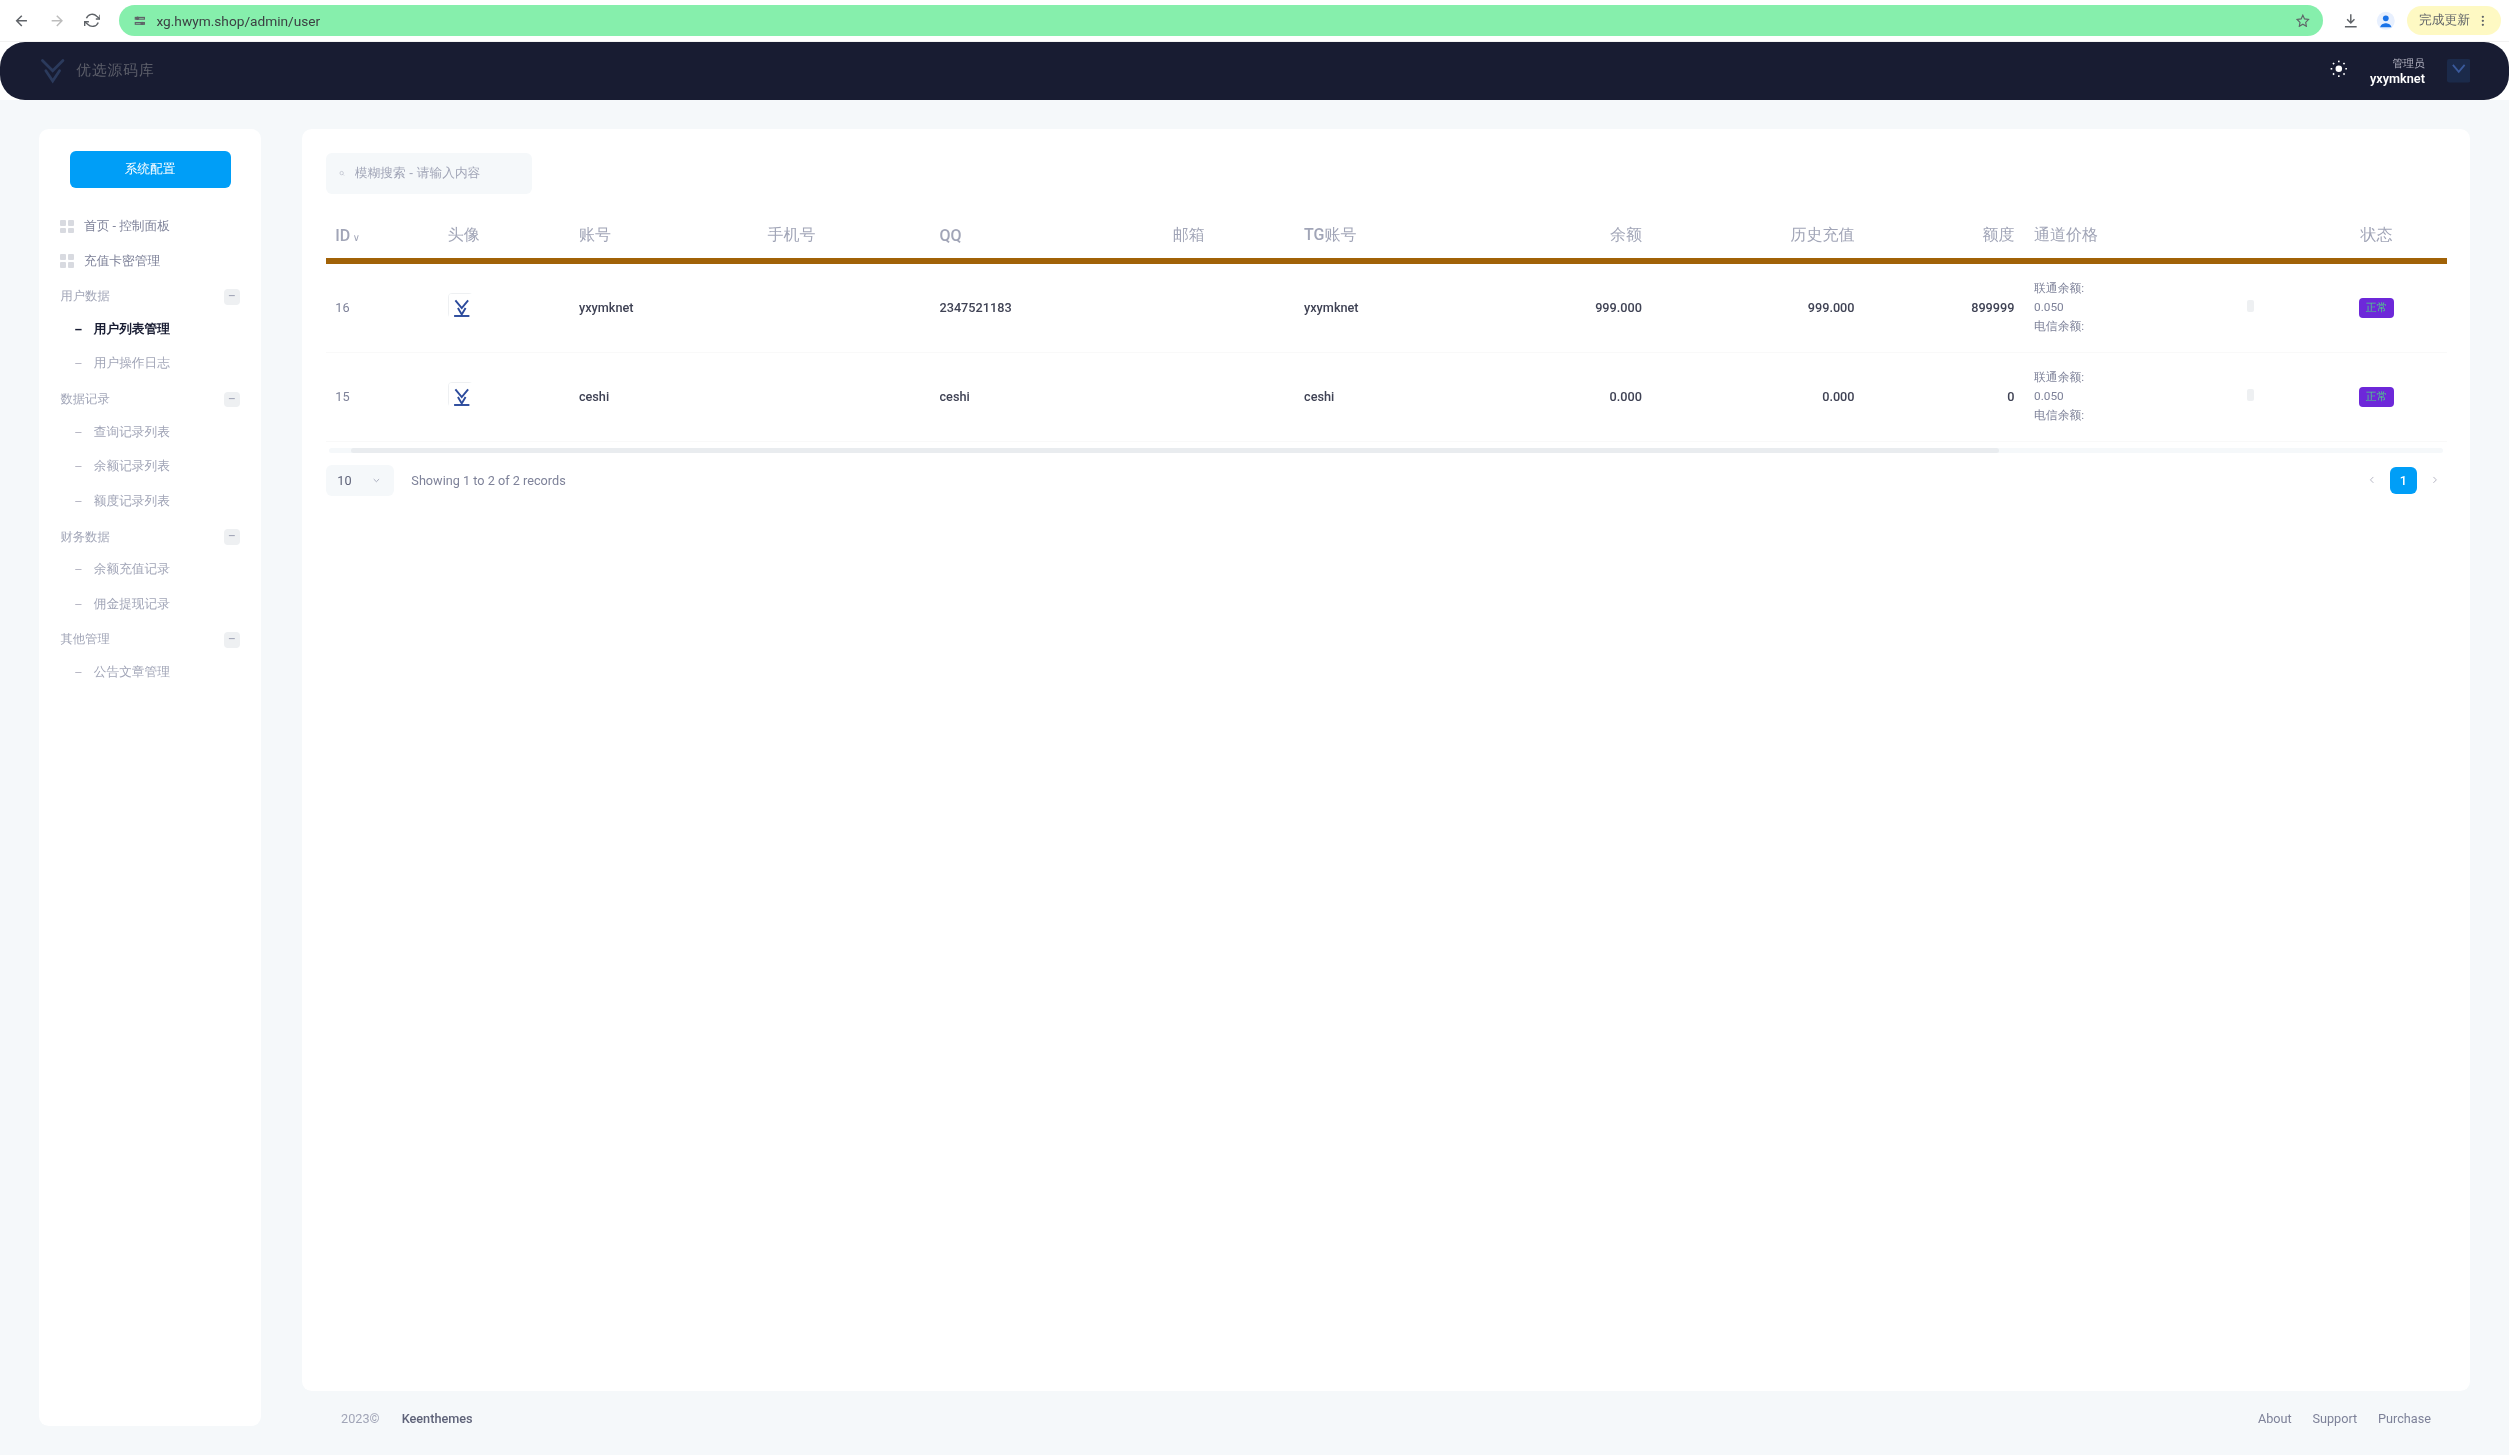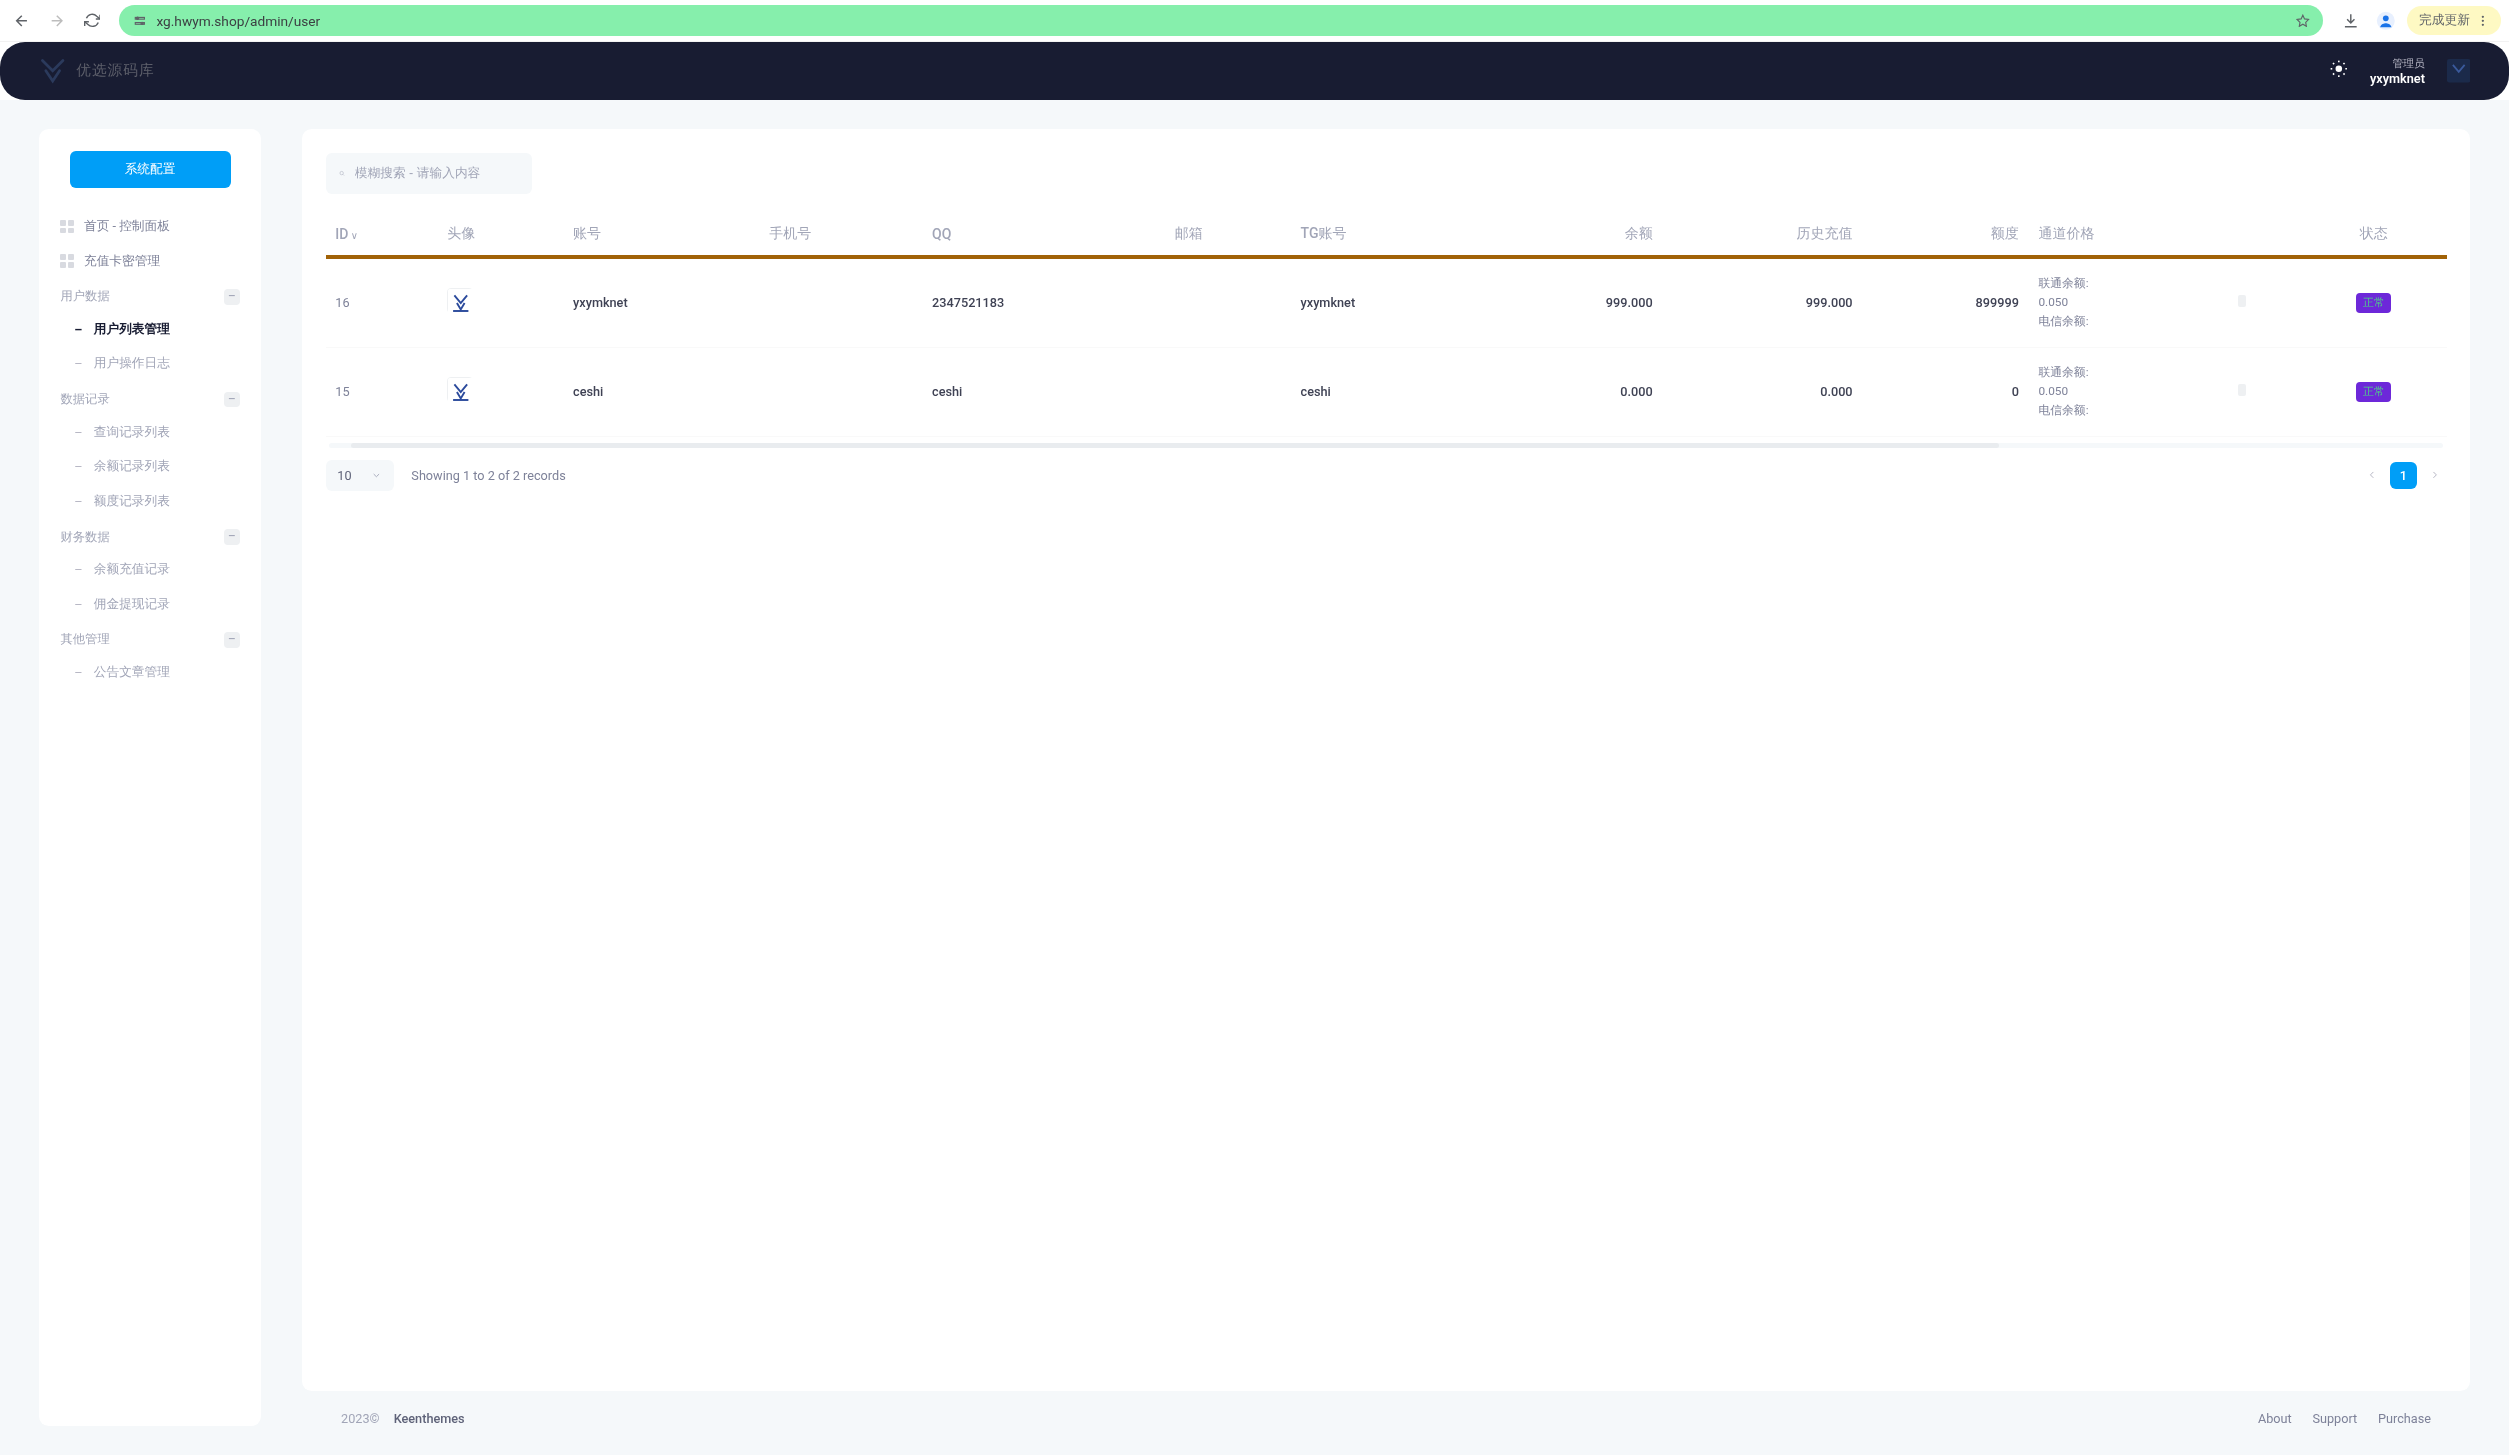--- a/index.html
+++ b/index.html
@@ -44,21 +44,21 @@
     .sub-item.active::before { color:#181c32; font-weight:bold; }
     
     
     .content { flex: 1; background: #fff; border-radius: 9.8px; padding: 23.5px; }
     .search-bar { display: flex; align-items: center; background: #f5f8fa; border-radius: 5.9px; height: 41px; padding: 0 13.7px; width: 206px; gap: 9.8px; }
     .search-bar input { border: none; background: transparent; outline: none; font-size: 12.7px; color: #5e6278; flex:1; }
     .search-bar input::placeholder { color: #a1a5b7; }
     
     .table-wrap { margin-top: 19.6px; overflow-x: auto; }
     .data-table { width: 100%; border-collapse: collapse; min-width: 1059px; }
-    .data-table th { text-align: left; padding: 11.8px 9.8px; font-size: 14px; font-weight: 500; color: #a1a5b7; border-bottom: 4px solid #a16207; white-space: nowrap; }
+    .data-table th { text-align: left; padding: 11.8px 9.8px; font-size: 16px; font-weight: 500; color: #a1a5b7; border-bottom: 6px solid #a16207; white-space: nowrap; }
     .data-table th.sortable::after { content: ' ∨'; font-size: 9.8px; color:#a1a5b7;}
     .data-table td { padding: 15.7px 9.8px; font-size: 12.7px; color: #7e8299; border-bottom: 1px solid #f9f9f9; vertical-align: middle; }
     .data-table td.dark { color: #3f4254; font-weight: 500; }
     .avatar-cell img, .avatar-cell .avatar-ph { width: 25.5px; height: 25.5px; border-radius: 3.9px; }
     .avatar-ph { display:inline-block; background:#f5f8fa; border:1px solid #eef0f2; position:relative; }
     .avatar-ph svg{width:25.5px;height:25.5px;}
     .channel-lines { font-size: 11.8px; line-height: 1.6; color:#7e8299; }
     .channel-lines .val { }
     .disabled-ico { width: 7.8px; height: 11.8px; background:#eef0f2; border-radius:2px; display:inline-block; }
     .badge-ok { display:inline-block; background:#6d28d9; color:#50cd89; font-size:10.8px; padding:2.9px 6.9px; border-radius:3.9px; font-weight:400;}
@@ -343,21 +343,21 @@
                 <path d="M9 18l6-6-6-6"></path>
               </svg>
         </span>
       </div>
     </div>
   </div>
 
   <div class="footer">
     <div>
       <span>2023©</span>
-      <span class="strong" style="margin-left:11px;">Keenthemes</span>
+      <span class="strong" style="margin-left:19px;">Keenthemes</span>
     </div>
     <div class="footer-right">
       <a href="#">About</a>
       <a href="#">Support</a>
       <a href="#">Purchase</a>
     </div>
   </div>
   </div>
 </div>
 

